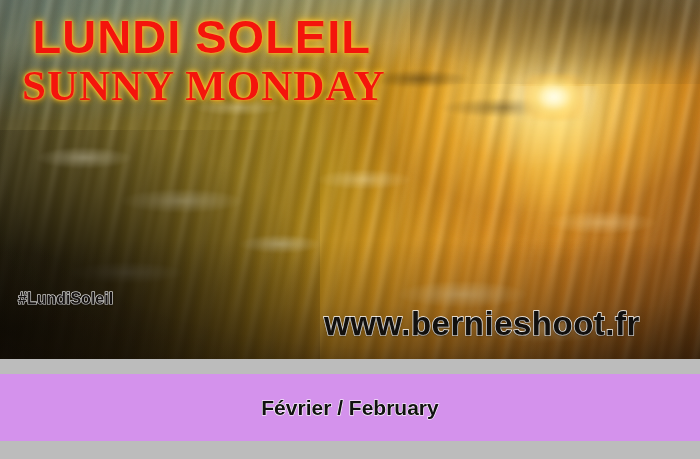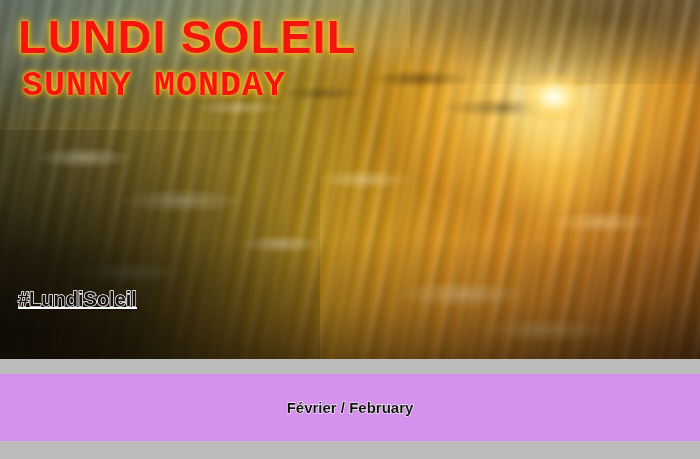--- a/index.html
+++ b/index.html
@@ -10,20 +10,21 @@
   body {
     font-family: "Liberation Sans", sans-serif;
   }
 
   .poster {
     position: relative;
     width: 700px;
     height: 459px;
     overflow: hidden;
     background: #fde047;
+    text-align: center;
   }
 
   
   .photo {
     position: absolute;
     left: 0;
     top: 0;
     width: 700px;
     height: 359px;
     overflow: hidden;
@@ -221,23 +222,23 @@
     color: #f4150c;
     text-shadow:
       0 0 2px #ffd24a,
       0 0 5px #ffc42a,
       0 0 10px rgba(255,190,20,0.85),
       1px 1px 2px rgba(120,30,0,0.6);
     white-space: nowrap;
     margin: 0;
   }
   .title-en {
-    font-family: Liberation Mono, monospace;
-    font-weight: bold;
-    font-size: 35px;
+    font-family: Liberation Serif, serif;
+    font-weight: bold;
+    font-size: 43px;
     line-height: 40px;
     letter-spacing: 1px;
     color: #f4150c;
     text-shadow:
       0 0 2px #ffd24a,
       0 0 5px #ffc42a,
       0 0 9px rgba(255,190,20,0.8),
       1px 1px 2px rgba(120,30,0,0.6);
     white-space: nowrap;
     margin: 4px 0 0 4px;
@@ -245,28 +246,27 @@
 
   .hashtags {
     position: absolute;
     left: 18px;
     top: 284px;
     z-index: 6;
   }
   .hashtag {
     font-family: "Liberation Sans", sans-serif;
     font-weight: bold;
-    font-size: 20px;
+    font-size: 16px;
     line-height: 30px;
     color: #151110;
     -webkit-text-stroke: 1.2px #ffffff;
     paint-order: stroke fill;
     text-shadow: 0 0 1px #ffffff, 0 1px 2px rgba(0,0,0,0.6);
     white-space: nowrap;
-    text-decoration: underline;
   }
 
   .website {
     position: absolute;
     left: 324px;
     top: 304px;
     z-index: 6;
     font-family: "Liberation Sans", sans-serif;
     font-weight: bold;
     font-size: 33px;
@@ -304,21 +304,21 @@
     position: absolute;
     left: 0;
     top: 441px;
     width: 700px;
     height: 18px;
     background: #bcbcbc;
   }
   .band-line {
     font-family: "Liberation Sans", sans-serif;
     font-weight: bold;
-    font-size: 15px;
+    font-size: 21px;
     line-height: 28px;
     color: #111111;
     -webkit-text-stroke: 1.1px #ffffff;
     paint-order: stroke fill;
     text-shadow: 0 0 1px #ffffff;
     white-space: nowrap;
   }
 </style>
 </head>
 <body>
@@ -343,20 +343,21 @@
 
   <div class="title-block">
     <div class="title-fr">LUNDI SOLEIL</div>
     <div class="title-en">SUNNY MONDAY</div>
   </div>
 
   <div class="hashtags">
     <div class="hashtag">#LundiSoleil</div>
   </div>
 
+  <div class="website">www.bernieshoot.fr</div>
 
   <div class="band-gray-top"></div>
   <div class="band-color">
     <div class="band-line">Février / February</div>
   </div>
   <div class="band-gray-bottom"></div>
 
 </div>
 
 </body></html>

